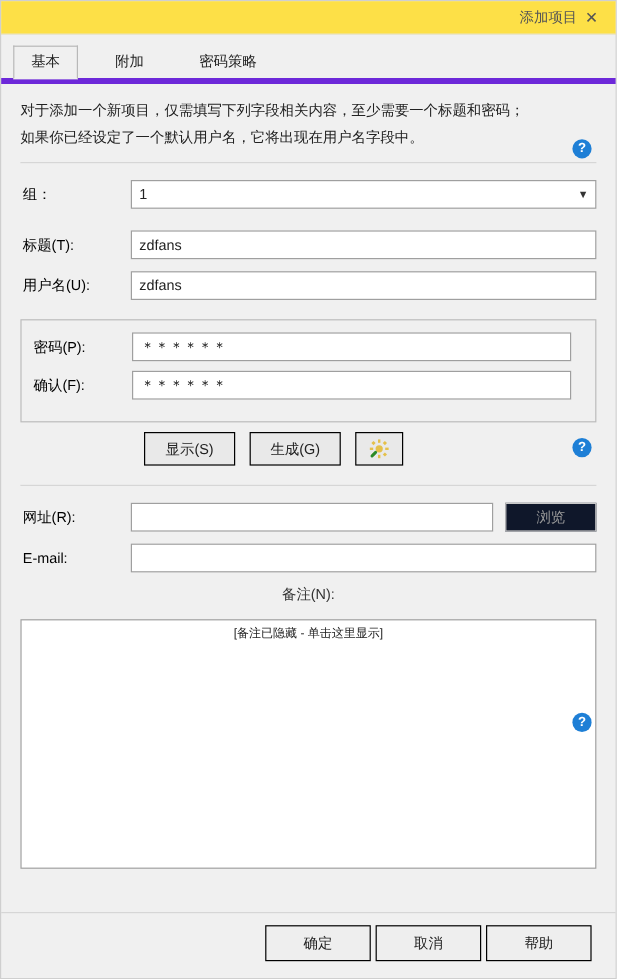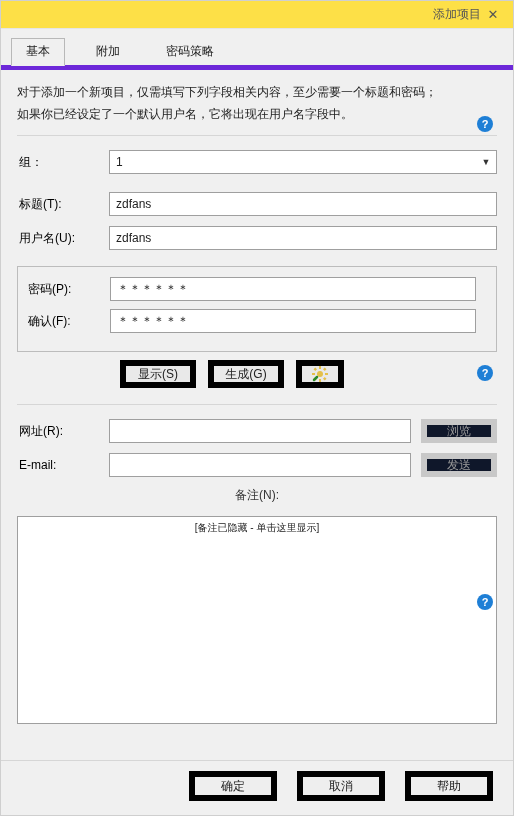--- a/index.html
+++ b/index.html
@@ -87,36 +87,36 @@
     .pw-box {
       border: 1px solid #bcbcbc; padding: 10px 10px 10px 0; margin: 16px 0 8px 0;
       position: relative;
     }
     .pw-box .form-row { margin-bottom: 8px; }
     .pw-box .form-label { width: 92px; padding-left: 10px; }
     .pw-box .form-input { margin-right: 10px; }
     .btn-row { display: flex; gap: 12px; padding-left: 103px; margin-top: 6px; }
     .btn {
       height: 28px; min-width: 76px; padding: 0 10px;
-      background: #e9e9e9; border: 6px solid #000000;
+      background: #e9e9e9; border: 1px solid #000000;
       display: inline-flex; align-items: center; justify-content: center;
       font-family: inherit; font-size: 12px; color: #222; cursor: pointer;
     }
     .btn.icon-only { min-width: 40px; }
     .gear-icon { width: 16px; height: 16px; display: inline-block; }
     .form-row .side-btn { width: 58px; height: 24px; margin-left: 10px; }
     .side-btn[disabled] { color: #9a9a9a; background: #0f172a; border-color: #c8c8c8; cursor: default; }
     .notes-label { text-align: center; margin: 10px 0 12px 0; }
     .notes-area {
       width: 100%; height: 208px; border: 1px solid #9f9f9f; background: #fff;
       text-align: center; padding-top: 4px; color: #222; font-size: 10px;
       resize: none;
     }
     .footer {
-      display: flex; justify-content: flex-end; gap: 20px;
+      display: flex; justify-content: flex-end; gap: 4px;
       padding: 10px 20px 14px 0; border-top: 1px solid #d6d6d6;
     }
     .footer .btn { min-width: 88px; height: 30px; background: #eee; }
   </style>
 </head>
 <body>
 
 <div class="window">
   <div class="titlebar">
     <span class="titlebar-title">添加项目</span>
@@ -196,21 +196,20 @@
 
     <div class="form-row">
       <label class="form-label">网址(R):</label>
       <input class="form-input" value="" style="">
       <button class="btn side-btn" disabled="">浏览</button>
     </div>
 
     <div class="form-row">
       <label class="form-label">E-mail:</label>
       <input class="form-input" value="" style="">
-      <button class="btn side-btn" disabled="">发送</button>
     </div>
 
     <div class="notes-label">备注(N):</div>
     <div class="notes-area">[备注已隐藏 - 单击这里显示]</div>
     <span class="help-icon help-notes">?</span>
   </div>
 
   <div class="footer">
     <button class="btn">确定</button>
     <button class="btn">取消</button>

